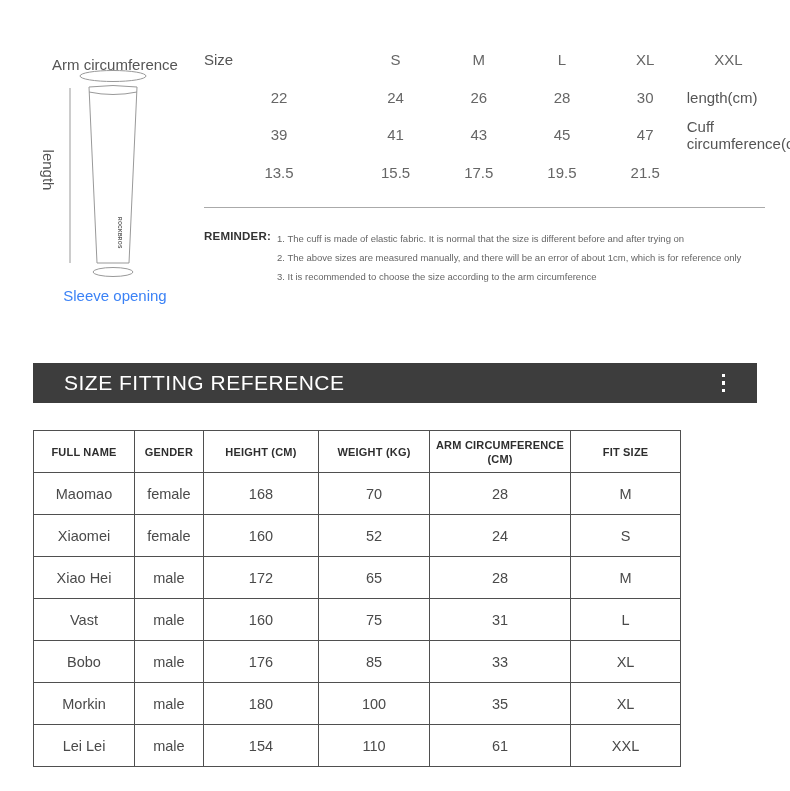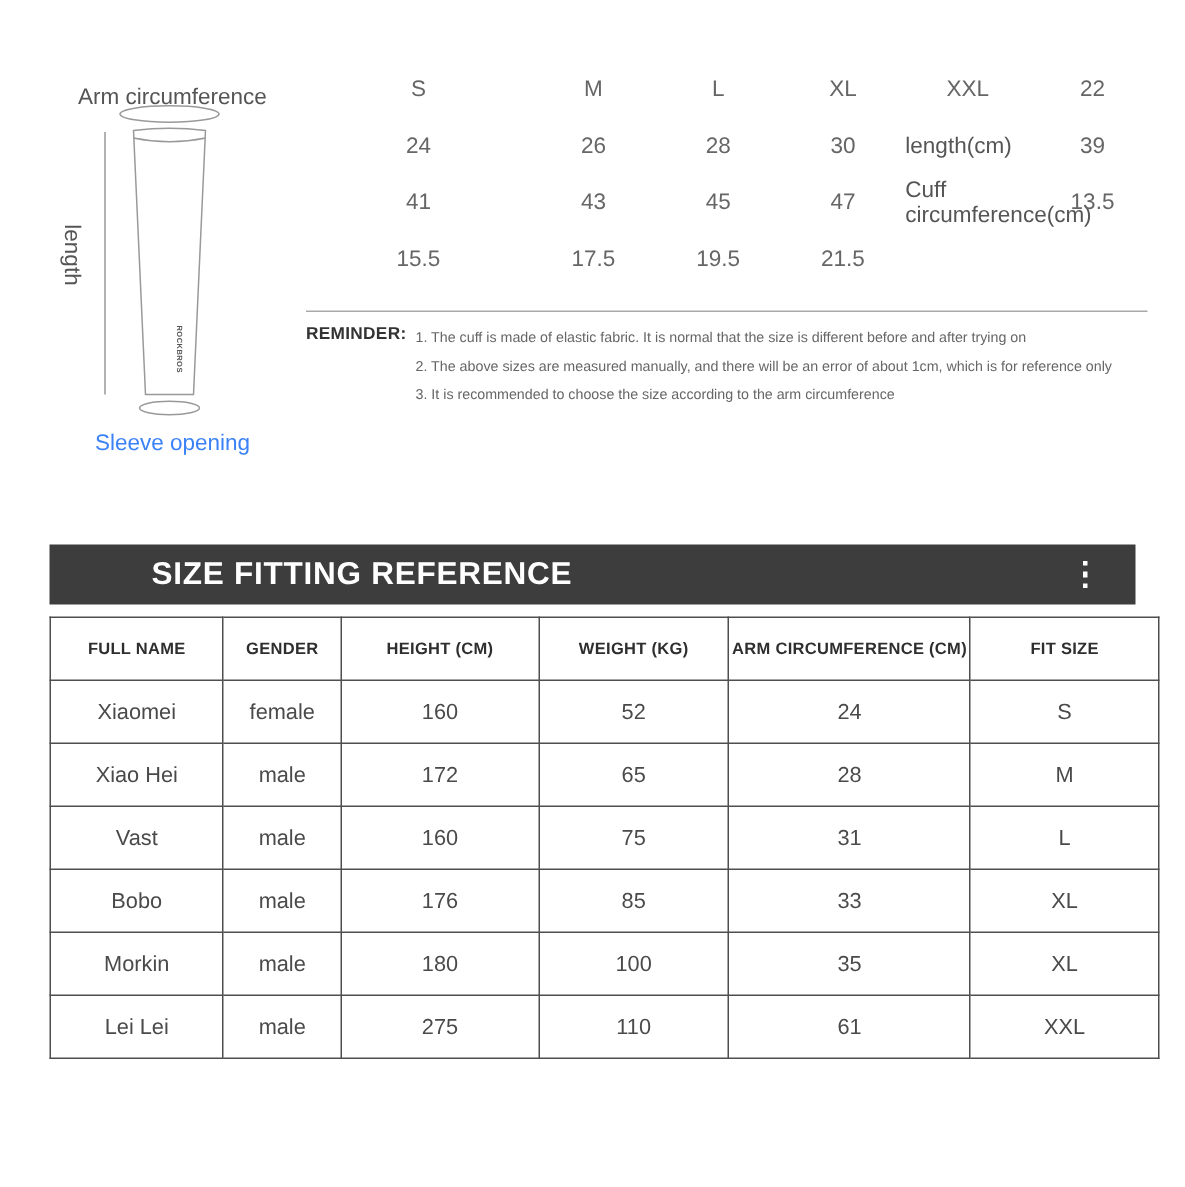--- a/index.html
+++ b/index.html
@@ -38,48 +38,48 @@
   .st-label { font-size: 15px; color: #555; text-align: left; }
   .st-val   { font-size: 15px; color: #666; text-align: center; }
 
   .spec-divider {
     position: absolute; left: 204px; top: 207px; width: 561px;
     border-top: 1px solid #aaa;
   }
 
   
   .reminder {
-    position: absolute; left: 204px; top: 216px; width: 575px;
+    position: absolute; left: 204px; top: 229px; width: 575px;
     display: flex; align-items: flex-start;
   }
   .reminder-label {
     font-size: 11.5px; font-weight: bold; color: #333;
     flex: 0 0 73px; padding-top: 1px; letter-spacing: 0.2px;
   }
   .reminder-items { flex: 1; }
   .reminder-item { font-size: 9.5px; color: #666; line-height: 19px; }
 
   
   .fit-bar {
     position: absolute; left: 33px; top: 363px; width: 724px; height: 40px;
     background: #3d3d3d; display: flex; align-items: center;
   }
   .fit-bar-title {
-    color: #ffffff; font-weight: bold; font-size: 21px;
-    padding-left: 31px; letter-spacing: 0.5px; margin-left: 37px;
+    color: #ffffff; font-weight: normal; font-size: 21px;
+    padding-left: 31px; letter-spacing: 0.5px;
   }
   .kebab {
     margin-left: auto; margin-right: 28px;
     display: flex; flex-direction: column; gap: 4px; cursor: pointer;
     padding: 4px;
   }
   .kebab span { width: 3.5px; height: 3.5px; background: #fff; display: block; }
 
   
-  .fit-table-wrap { position: absolute; left: 33px; top: 411px; width: 740px; }
+  .fit-table-wrap { position: absolute; left: 33px; top: 430px; width: 648px; }
   table.fit {
     width: 100%; border-collapse: collapse; table-layout: fixed;
   }
   table.fit th, table.fit td {
     border: 1px solid #4f4f4f; height: 42px;
     text-align: center; vertical-align: middle;
   }
   table.fit th {
     font-size: 11px; font-weight: bold; color: #2e2e2e;
     line-height: 14px; letter-spacing: 0.2px;
@@ -104,20 +104,21 @@
 
   <ellipse cx="83" cy="210" rx="20" ry="4.5" fill="none" stroke="#999" stroke-width="1"></ellipse>
 
   <text x="88" y="155" font-size="5" fill="#555" letter-spacing="0.3" transform="rotate(90 88 155)" font-family="Liberation Sans, sans-serif" font-weight="bold">ROCKBROS</text>
 </svg>
 
 <div class="diag-side-label">length</div>
 <div class="diag-bottom-label">Sleeve opening</div>
 
 <div class="size-table">
+  <div class="st-label">Size</div>
   <div class="st-val">S</div>
   <div class="st-val">M</div>
   <div class="st-val">L</div>
   <div class="st-val">XL</div>
   <div class="st-val">XXL</div>
 
   <div class="st-val">22</div>
   <div class="st-val">24</div>
   <div class="st-val">26</div>
   <div class="st-val">28</div>
@@ -173,20 +174,28 @@
         <th>FULL NAME</th>
         <th>GENDER</th>
         <th>HEIGHT (CM)</th>
         <th>WEIGHT (KG)</th>
         <th>ARM CIRCUMFERENCE (CM)</th>
         <th>FIT SIZE</th>
       </tr>
     </thead>
     <tbody>
       <tr>
+        <td>Maomao</td>
+        <td>female</td>
+        <td>168</td>
+        <td>70</td>
+        <td>28</td>
+        <td>M</td>
+      </tr>
+      <tr>
         <td>Xiaomei</td>
         <td>female</td>
         <td>160</td>
         <td>52</td>
         <td>24</td>
         <td>S</td>
       </tr>
       <tr>
         <td>Xiao Hei</td>
         <td>male</td>
@@ -215,20 +224,20 @@
         <td>Morkin</td>
         <td>male</td>
         <td>180</td>
         <td>100</td>
         <td>35</td>
         <td>XL</td>
       </tr>
       <tr>
         <td>Lei Lei</td>
         <td>male</td>
-        <td>275</td>
+        <td>154</td>
         <td>110</td>
         <td>61</td>
         <td>XXL</td>
       </tr>
     </tbody>
   </table>
 </div>
 
 </body></html>

